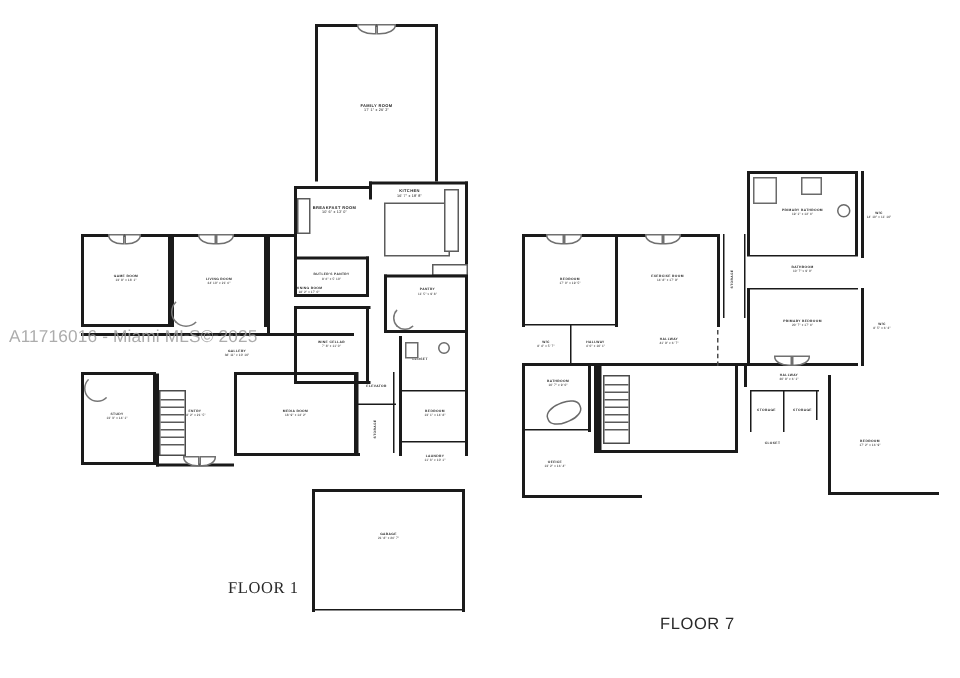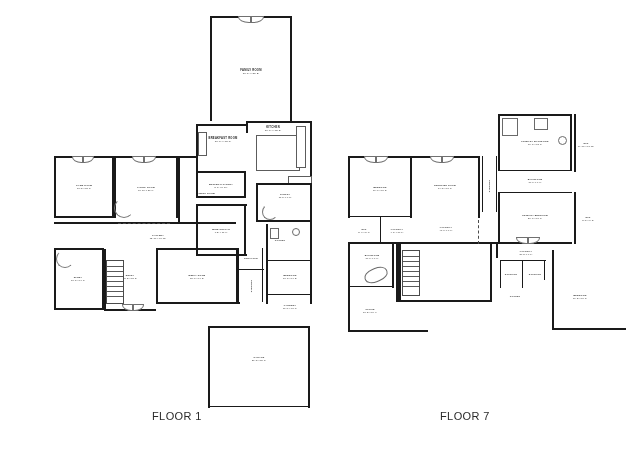--- a/index.html
+++ b/index.html
@@ -411,17 +411,18 @@
     <div class="wall" style="left:18px;top:230px;width:80px;height:1.8px;"></div>
 
     <div class="wall" style="left:222px;top:150px;width:1.8px;height:80px;"></div>
     <div class="wall" style="left:222px;top:228px;width:74px;height:1.8px;"></div>
     <div class="lbl tiny" style="left:250px;top:196px;">
       <span class="nm">BEDROOM</span>
       <span class="dim">17' 2" x 16' 9"</span>
     </div>
   </div>
 
-  <div class="floor-caption" style="left:152px;top:410px;">FLOOR 1</div>
+  <div class="floor-caption" style="left:152px;top:386px;font-family:Liberation Serif, serif;">FLOOR 1</div>
   <div class="floor-caption" style="left:440px;top:410px;">FLOOR 7</div>
 
+  <div id="watermark">A11716016 - Miami MLS© 2025</div>
 
 </div>
 
 </body></html>

